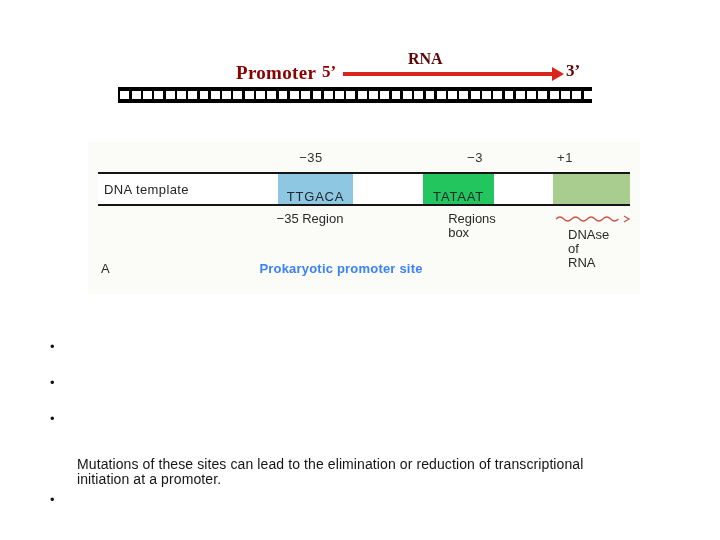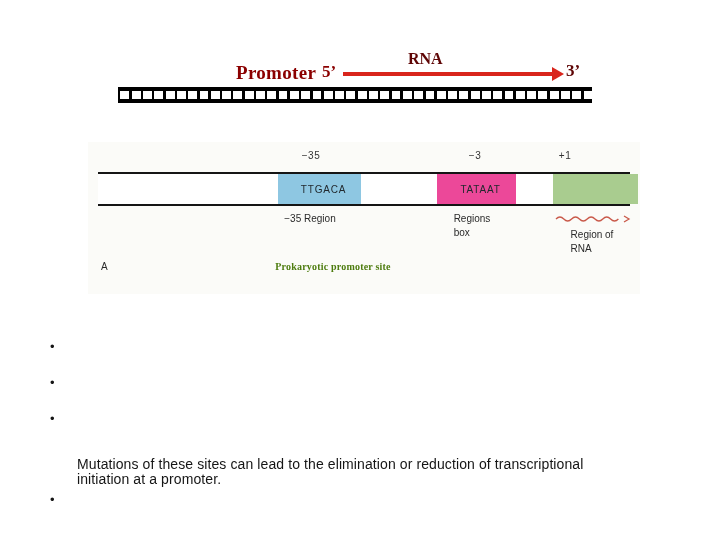--- a/index.html
+++ b/index.html
@@ -18,40 +18,40 @@
   .rna-arrow-head{position:absolute;left:552px;top:67px;width:0;height:0;
     border-left:12px solid #d9251c;border-top:7px solid transparent;border-bottom:7px solid transparent;}
   
   .ladder{
     position:absolute;left:118px;top:87px;width:474px;height:16px;box-sizing:border-box;
     border-top:4px solid #000;border-bottom:4px solid #000;
     background:repeating-linear-gradient(to right,#000 0 2.4px,transparent 2.4px 11.3px);
   }
   
   .figure{position:absolute;left:88px;top:142px;width:552px;height:152px;background:#fbfbf8;
-    color:#2a2a2a;font-size:10px;}
+    color:#2a2a2a;font-size:13px;}
   .pos-label{position:absolute;top:8px;transform:translateX(-50%);color:#333;letter-spacing:0.5px;}
   .pos-35{left:223px;} .pos-10{left:387px;} .pos-1{left:477px;}
   .band{position:absolute;left:10px;top:30px;width:532px;height:34px;box-sizing:border-box;
     border-top:2px solid #151515;border-bottom:2px solid #151515;background:#fff;}
-  .seq-box{position:absolute;top:0;height:30px;display:flex;align-items:center;justify-content:center;
-    letter-spacing:0.8px;color:#22292e;padding-left:8px;}
+  .seq-box{position:absolute;top:0;height:30px;display:flex;align-items:flex-end;justify-content:center;
+    letter-spacing:0.8px;color:#22292e;}
   .box-blue{left:180px;width:75px;background:#8ec7e2;}
-  .box-yellow{left:339px;width:71px;background:#ec4899;}
+  .box-yellow{left:325px;width:71px;background:#22c55e;}
   .box-green{left:455px;width:77px;background:#a9cc8f;}
   .dna-template{position:absolute;left:6px;top:0;height:30px;display:flex;align-items:center;
     letter-spacing:0.4px;color:#242424;}
   .under-label{position:absolute;transform:translateX(-50%);text-align:left;white-space:pre-line;line-height:14px;}
   .ul-35{left:222px;top:70px;}
   .ul-pribnow{left:384px;top:70px;}
   .ul-start{left:504px;top:86px;}
   .wavy{position:absolute;left:466px;top:72px;}
   .panel-letter{position:absolute;left:13px;top:119px;}
-  .fig-caption{position:absolute;left:245px;top:119px;transform:translateX(-50%);
-    font-weight:bold;color:#4d7c0f;letter-spacing:0.2px;white-space:nowrap;font-family:Liberation Serif, serif;}
+  .fig-caption{position:absolute;left:253px;top:119px;transform:translateX(-50%);
+    font-weight:bold;color:#3b82f6;letter-spacing:0.2px;white-space:nowrap;}
   
   .bullets{position:absolute;left:48px;top:340px;width:640px;color:#151515;}
   .bullet{position:relative;padding-left:29px;margin-bottom:6px;
     font-size:14px;line-height:15px;letter-spacing:0.1px;white-space:pre-line;}
   .bullet .dot{position:absolute;left:2px;top:-1px;font-size:13px;}
 </style>
 </head>
 <body>
 
 <div class="slide">
@@ -64,38 +64,39 @@
   <div class="rna-arrow-head"></div>
 
   <div class="ladder"></div>
 
   <div class="figure">
     <span class="pos-label pos-35">−35</span>
     <span class="pos-label pos-10">−3</span>
     <span class="pos-label pos-1">+1</span>
 
     <div class="band">
+      <span class="dna-template">DNA template</span>
       <div class="seq-box box-blue">
         <span>TTGACA</span>
       </div>
       <div class="seq-box box-yellow">
         <span>TATAAT</span>
       </div>
       <div class="seq-box box-green"></div>
     </div>
 
     <span class="under-label ul-35">−35 Region</span>
     <span class="under-label ul-pribnow">Regions
 box</span>
 
     <svg class="wavy" width="78" height="10">
       <path d="M2 5 q3.9 -4 7.8 0 t7.8 0 t7.8 0 t7.8 0 t7.8 0 t7.8 0 t7.8 0 t7.8 0" fill="none" stroke="#c9594a" stroke-width="1.3"></path>
       <polyline points="70,2 75,5 70,8" fill="none" stroke="#c9594a" stroke-width="1.3"></polyline>
     </svg>
-    <span class="under-label ul-start">Region of
+    <span class="under-label ul-start">DNAse of
 RNA</span>
 
     <span class="panel-letter">A</span>
     <span class="fig-caption">Prokaryotic promoter site</span>
   </div>
 
   <div class="bullets">
     <div class="bullet">
       <span class="dot">•</span>
     </div>

